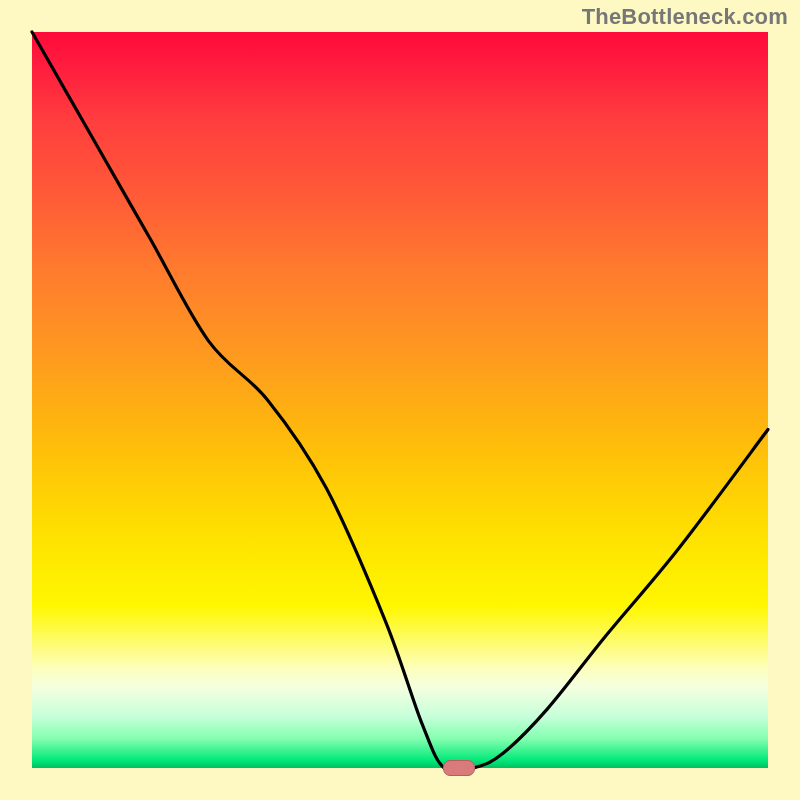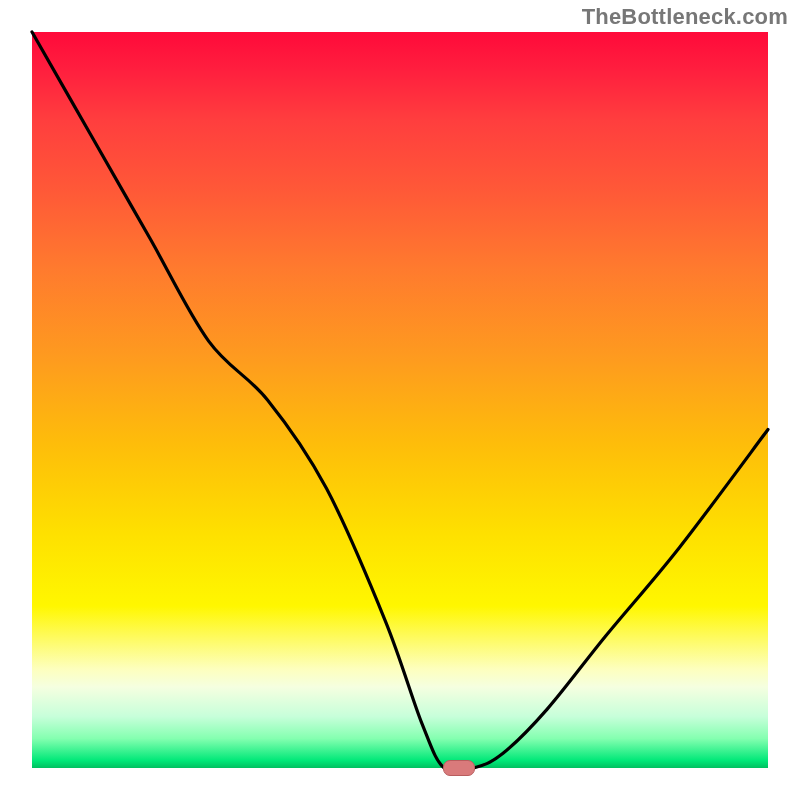--- a/index.html
+++ b/index.html
@@ -8,21 +8,21 @@
     width: 800px;
     height: 800px;
     background: #000;
     overflow: hidden;
     font-family: Arial, Helvetica, sans-serif;
   }
   .frame {
     position: relative;
     width: 800px;
     height: 800px;
-    background: #ffffff;
+    background: #fef9c3;
   }
   .plot-area {
     position: absolute;
     left: 32px;
     top: 32px;
     width: 736px;
     height: 736px;
     
     background: linear-gradient(
       to bottom,

